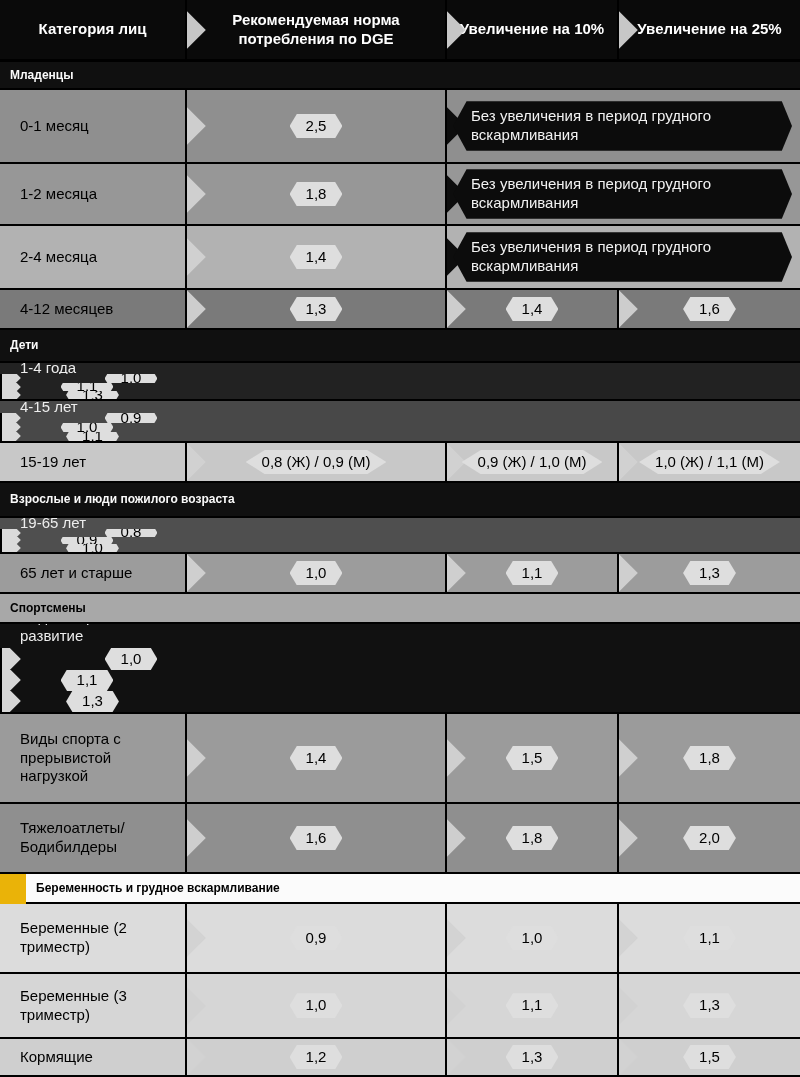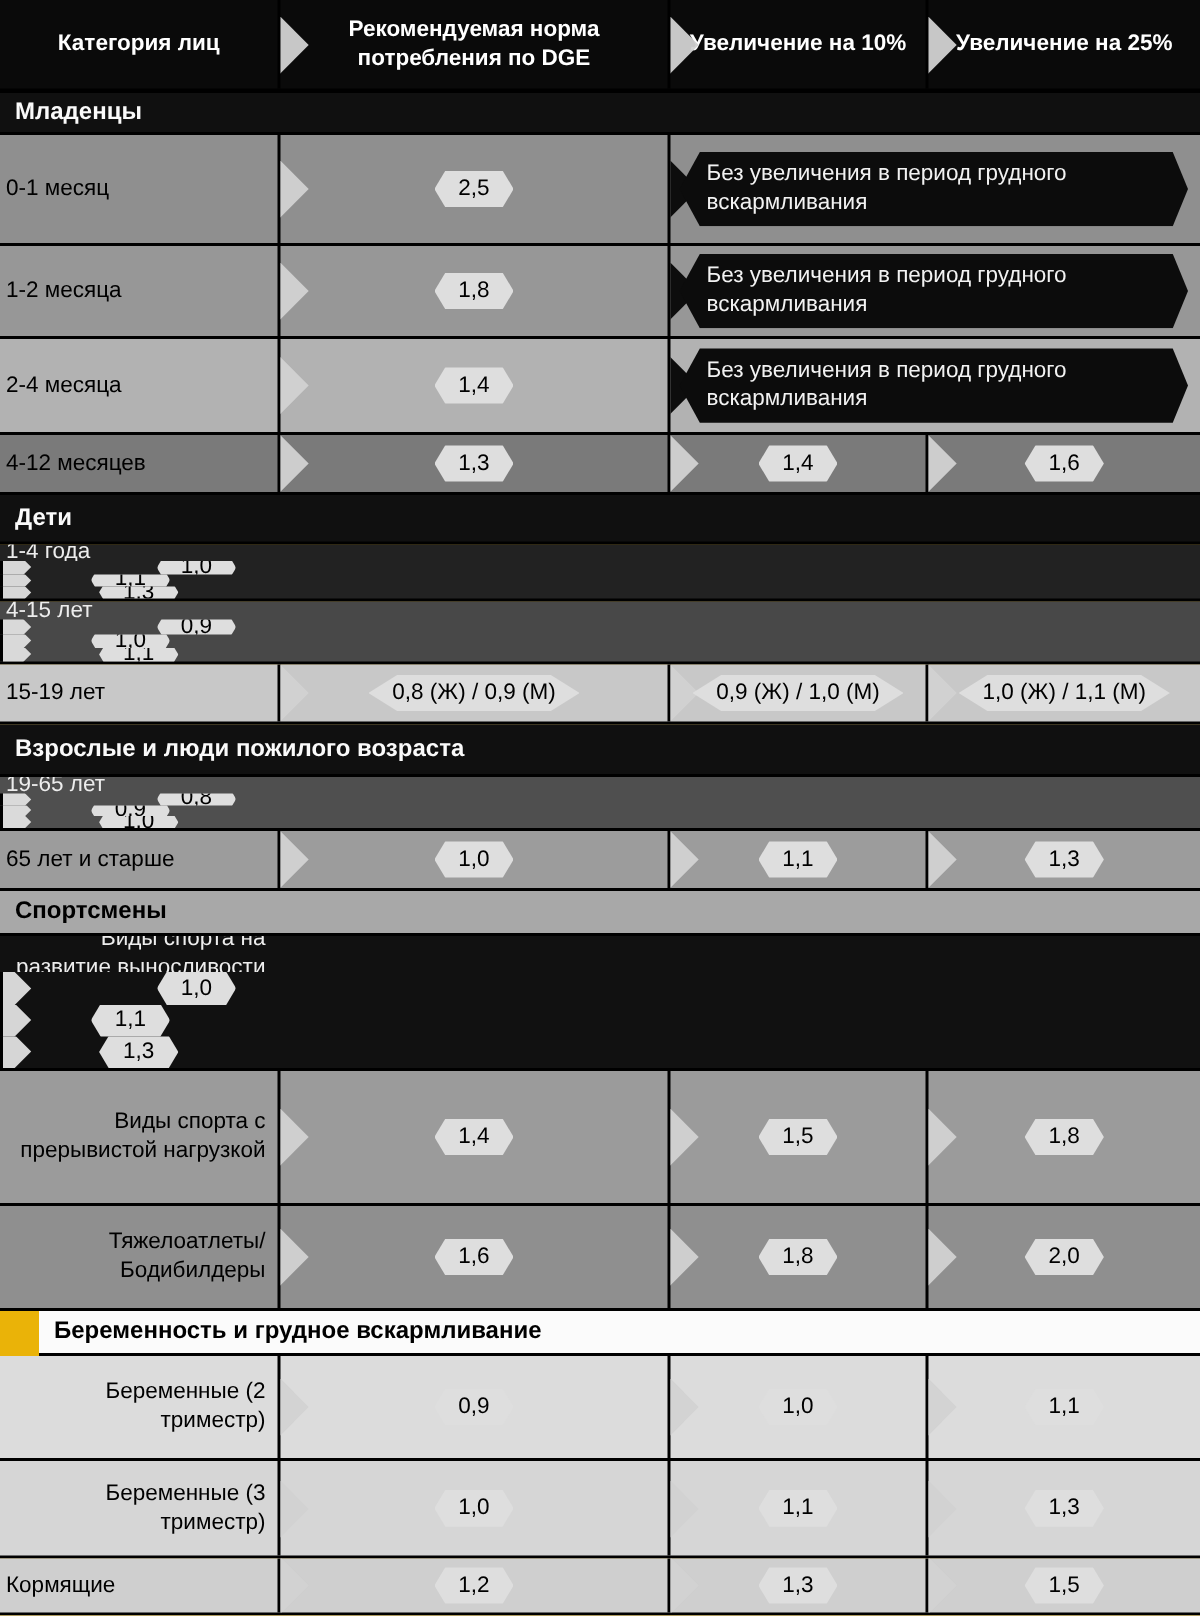--- a/index.html
+++ b/index.html
@@ -7,21 +7,21 @@
     width:800px;height:1077px;background:#ffffff;
     font-family:"Liberation Sans", sans-serif;color:#000;
   }
   .table{width:800px;height:1077px;background:#eab308;}
   .row{display:flex;box-sizing:border-box;border-bottom:2px solid #000;}
   .cell{
     box-sizing:border-box;height:100%;display:flex;align-items:center;
     position:relative;overflow:hidden;font-size:15px;line-height:1.25;
   }
   .cell + .cell{border-left:2px solid #000;}
-  .c1{width:185px;padding:2px 8px 2px 4px;text-align:right;}
+  .c1{width:185px;padding:2px 8px 2px 20px;}
   .c2{width:260px;justify-content:center;text-align:right;}
   .c3{width:172px;justify-content:center;text-align:center;}
   .c4{width:183px;justify-content:center;text-align:center;}
   .c34{width:355px;padding:0 8px 0 6px;}
   
   .sep::before{
     content:"";position:absolute;left:-15px;top:50%;margin-top:-14px;
     width:28px;height:28px;transform:rotate(45deg);
     background:#d2d2d2;opacity:.95;
   }
@@ -37,21 +37,21 @@
   }
   
   .pill{
     display:block;width:100%;box-sizing:border-box;
     padding:6px 12px 6px 18px;background:#0c0c0c;color:#f2f2f2;
     clip-path:polygon(4% 0,97% 0,100% 50%,97% 100%,4% 100%,0 50%);
     position:relative;z-index:1;
   }
   .header-row{background:#0a0a0a;color:#fff;font-weight:bold;border-bottom:3px solid #000;}
   .header-row .cell{justify-content:center;text-align:center;padding:2px 8px;}
-  .section-row .cell{width:800px;padding-left:10px;font-weight:bold;font-size:16px;}
+  .section-row .cell{width:800px;padding-left:10px;font-weight:bold;font-size:12px;}
   .section-dark{background:#101010;color:#fafafa;}
   .section-gray{background:#a8a8a8;color:#000;}
   .section-white{background:#fbfbfb;color:#000;margin-left:26px;}
 </style>
 </head>
 <body>
 
 <div class="table">
 
   <div class="row header-row" style="height:62px">

